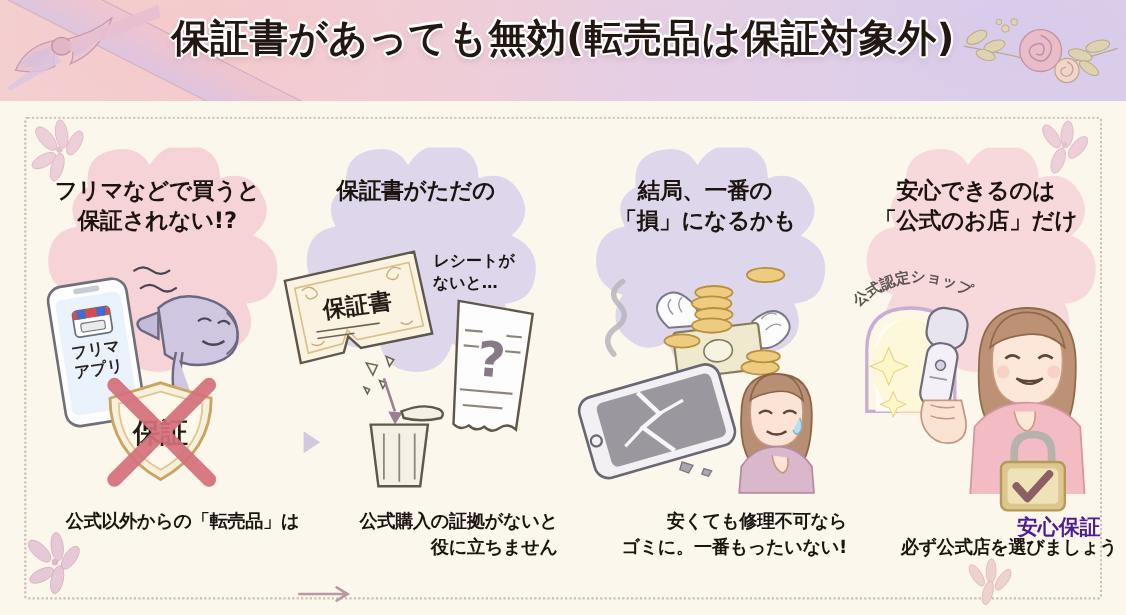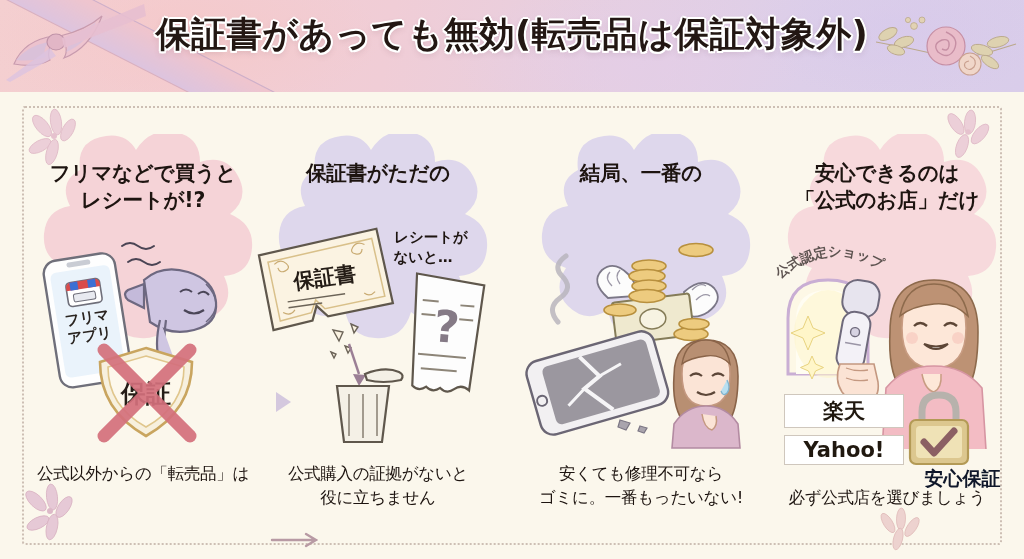--- a/index.html
+++ b/index.html
@@ -67,21 +67,21 @@
     position:absolute; left:0; top:46px; width:250px;
     text-align:center; font-size:20.5px; font-weight:bold; color:#1d1410;
     line-height:1.34; letter-spacing:-.2px;
   }
   .ptitle span { display:block; }
 
   .art { position:absolute; left:0; top:110px; width:250px; height:225px; }
 
   .caption {
     position:absolute; left:-4px; top:348px; width:258px;
-    text-align:center; font-size:16.5px; font-weight:normal; color:#1d1410;
+    text-align:right; font-size:16.5px; font-weight:bold; color:#1d1410;
     line-height:1.45; letter-spacing:-.3px;
   }
   .caption span { display:block; }
 
   .arrow-mark {
     position:absolute; left:258px; top:278px;
     width:0; height:0; border-left:15px solid #cdc0dc;
     border-top:10px solid transparent; border-bottom:10px solid transparent; opacity:.85;
   }
   .arrow-long { position:absolute; left:252px; top:418px; width:52px; height:16px; }
@@ -181,21 +181,21 @@
     <div class="panels">
 
       <div class="panel p1">
         <svg class="cloud" viewBox="0 0 250 300">
           <path d="M62 36 q-4-30 26-34 q20-3 30 14 q14-22 38-18 q26 4 26 30 q26-8 38 14 q12 22-8 38
                    q24 10 22 34 q-2 26-28 28 q12 26-10 40 q-20 12-38-4 q-8 28-36 26 q-26-2-30-28
                    q-22 14-40-4 q-16-16-2-38 q-26-8-24-34 q2-24 26-28 q-12-24 10-36 z" fill="#f5d3d7"></path>
         </svg>
         <div class="ptitle">
           <span>フリマなどで買うと</span>
-          <span>レシートが!?</span>
+          <span>保証されない!?</span>
         </div>
 
         <svg class="art" viewBox="0 0 250 225">
 
           <g transform="rotate(-9 72 100)">
             <rect x="34" y="32" width="72" height="128" rx="13" fill="#fefefe" stroke="#6f6f7a" stroke-width="2.4"></rect>
             <rect x="40" y="44" width="60" height="106" rx="6" fill="#eaf3fb"></rect>
             <rect x="58" y="36" width="24" height="5" rx="2.5" fill="#c9ccd4"></rect>
             <rect x="54" y="56" width="34" height="24" rx="4" fill="#fff" stroke="#6f6f7a" stroke-width="1.6"></rect>
             <path d="M54 64 h34 v-3 a5 5 0 0 0-5-5 h-24 a5 5 0 0 0-5 5 z" fill="#d94b4b"></path>
@@ -312,20 +312,21 @@
       </div>
 
       <div class="panel p3">
         <svg class="cloud" viewBox="0 0 250 300">
           <path d="M62 36 q-4-30 26-34 q20-3 30 14 q14-22 38-18 q26 4 26 30 q26-8 38 14 q12 22-8 38
                    q24 10 22 34 q-2 26-28 28 q12 26-10 40 q-20 12-38-4 q-8 28-36 26 q-26-2-30-28
                    q-22 14-40-4 q-16-16-2-38 q-26-8-24-34 q2-24 26-28 q-12-24 10-36 z" fill="#ded7ec"></path>
         </svg>
         <div class="ptitle">
           <span>結局、一番の</span>
+          <span>「損」になるかも</span>
         </div>
 
         <svg class="art" viewBox="0 0 250 225">
 
           <path d="M42 98 q-12-14 2-24 q14-10 2-22 q-10-10 4-20" fill="none" stroke="#b9b5bd" stroke-width="5" stroke-linecap="round" opacity=".85"></path>
 
           <g>
             <path d="M92 74 q-18-16-6-28 q12-10 26 4 q10 10 8 22 z" fill="#fcfcfc" stroke="#7b7787" stroke-width="1.8"></path>
             <path d="M96 62 q-8-8-2-14 M104 60 q-6-8 0-14" fill="none" stroke="#9b97a6" stroke-width="1.3"></path>
             <path d="M168 68 q18-16 30-4 q10 12-6 24 q-12 8-24 2 z" fill="#fcfcfc" stroke="#7b7787" stroke-width="1.8"></path>
@@ -422,35 +423,29 @@
             <path d="M138 92 q6-32 34-32 q28 0 34 32 q-14-14-34-12 q-22 2-34 12 z" fill="#bd9274" stroke="#8d6a4c" stroke-width="1.5"></path>
             <path d="M152 102 q6-6 13 0 M182 102 q6-6 13 0" fill="none" stroke="#5d4636" stroke-width="2.4"></path>
             <path d="M162 120 q12 10 24 0 q-12 5-24 0 z" fill="#fff" stroke="#5d4636" stroke-width="2"></path>
             <circle cx="150" cy="114" r="6" fill="#f6c5bb" opacity=".6"></circle>
             <circle cx="196" cy="114" r="6" fill="#f6c5bb" opacity=".6"></circle>
             <path d="M124 164 q18-22 48-22 q30 0 48 22 l4 62 h-104 z" fill="#f3bcc4" stroke="#d695a2" stroke-width="1.6"></path>
             <path d="M160 150 q3 16 12 18 q8-4 7-18" fill="#fde7d8" stroke="#c89c82" stroke-width="1.5"></path>
           </g>
         </svg>
 
-        <div style="position:absolute; left:22px; top:280px; width:120px;">
-          <div style="background:#fff; border:1.5px solid #cfc7bd; padding:2px 0; text-align:center;
-                      font-size:21px; font-weight:bold; color:#20180f; margin-bottom:7px;">楽天</div>
-          <div style="background:#fff; border:1.5px solid #cfc7bd; padding:2px 0; text-align:center;
-                      font-size:21px; font-weight:bold; color:#20180f;">Yahoo!</div>
-        </div>
 
         <svg style="position:absolute; left:140px; top:274px; width:74px; height:78px;" viewBox="0 0 74 78">
           <path d="M20 34 v-10 q0-17 17-17 q17 0 17 17 v10" fill="none" stroke="#b7b2ac" stroke-width="7"></path>
           <rect x="8" y="32" width="58" height="44" rx="6" fill="#dcc78f" stroke="#b39a56" stroke-width="2.2"></rect>
           <rect x="14" y="38" width="46" height="32" rx="4" fill="#efe2b6"></rect>
           <path d="M22 54 l10 11 l20 -22" fill="none" stroke="#8b5f63" stroke-width="7" stroke-linecap="round" stroke-linejoin="round"></path>
         </svg>
         <div style="position:absolute; left:148px; top:352px; width:105px; text-align:center;
-                    font-size:19px; font-weight:bold; color:#0f172a;">安心保証</div>
+                    font-size:19px; font-weight:bold; color:#4c1d95;">安心保証</div>
 
         <div class="caption" style="top:372px;">
           <span>必ず公式店を選びましょう</span>
         </div>
       </div>
 
     </div>
   </div>
 </div>
 

